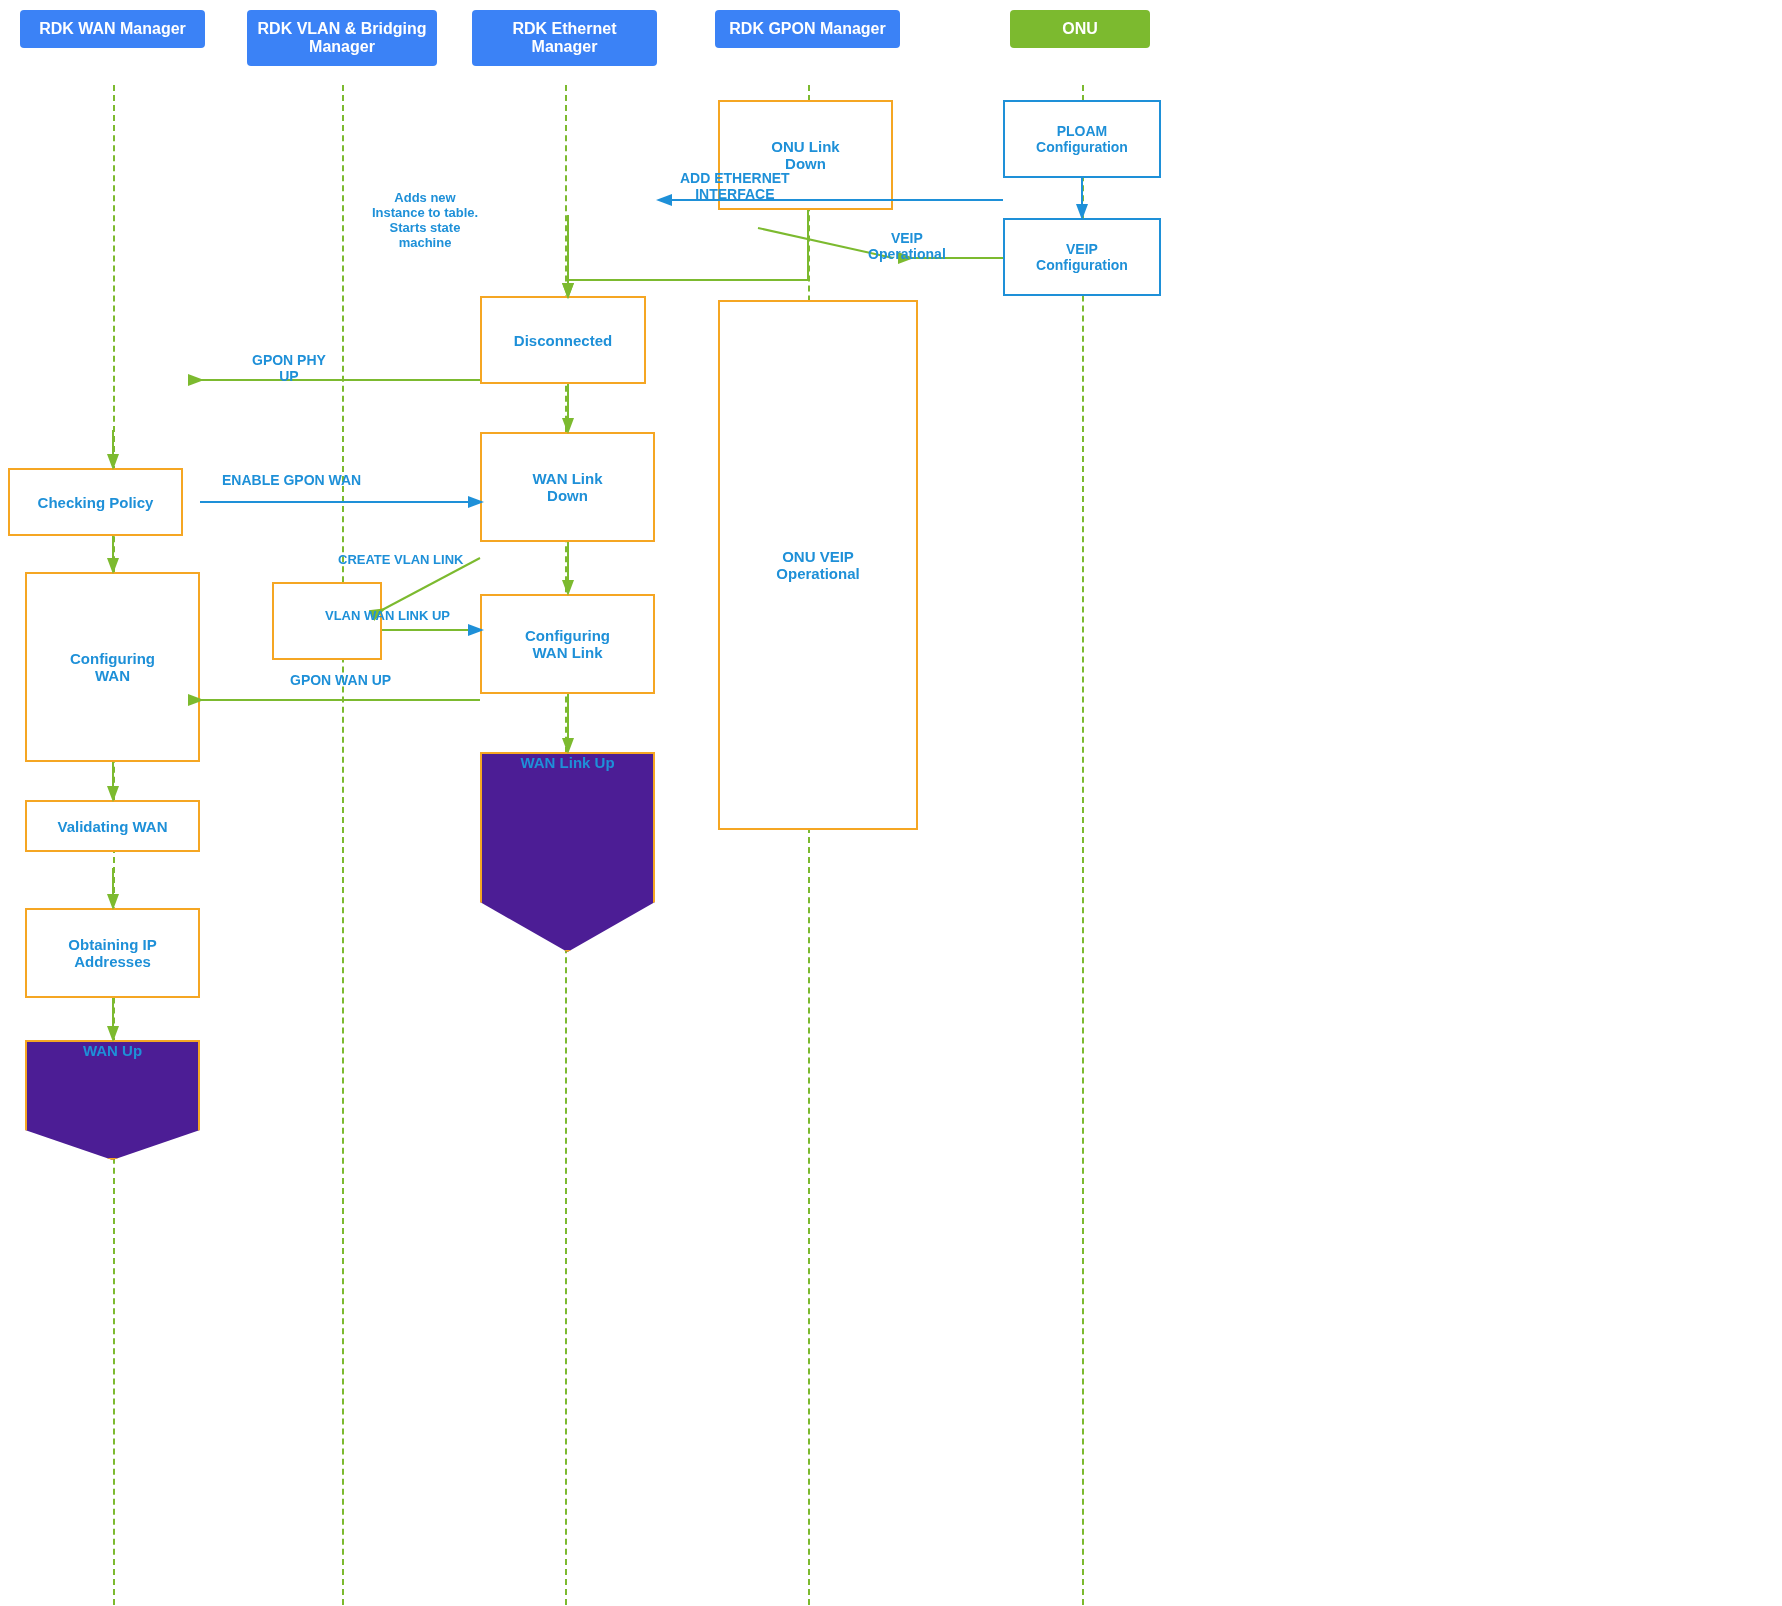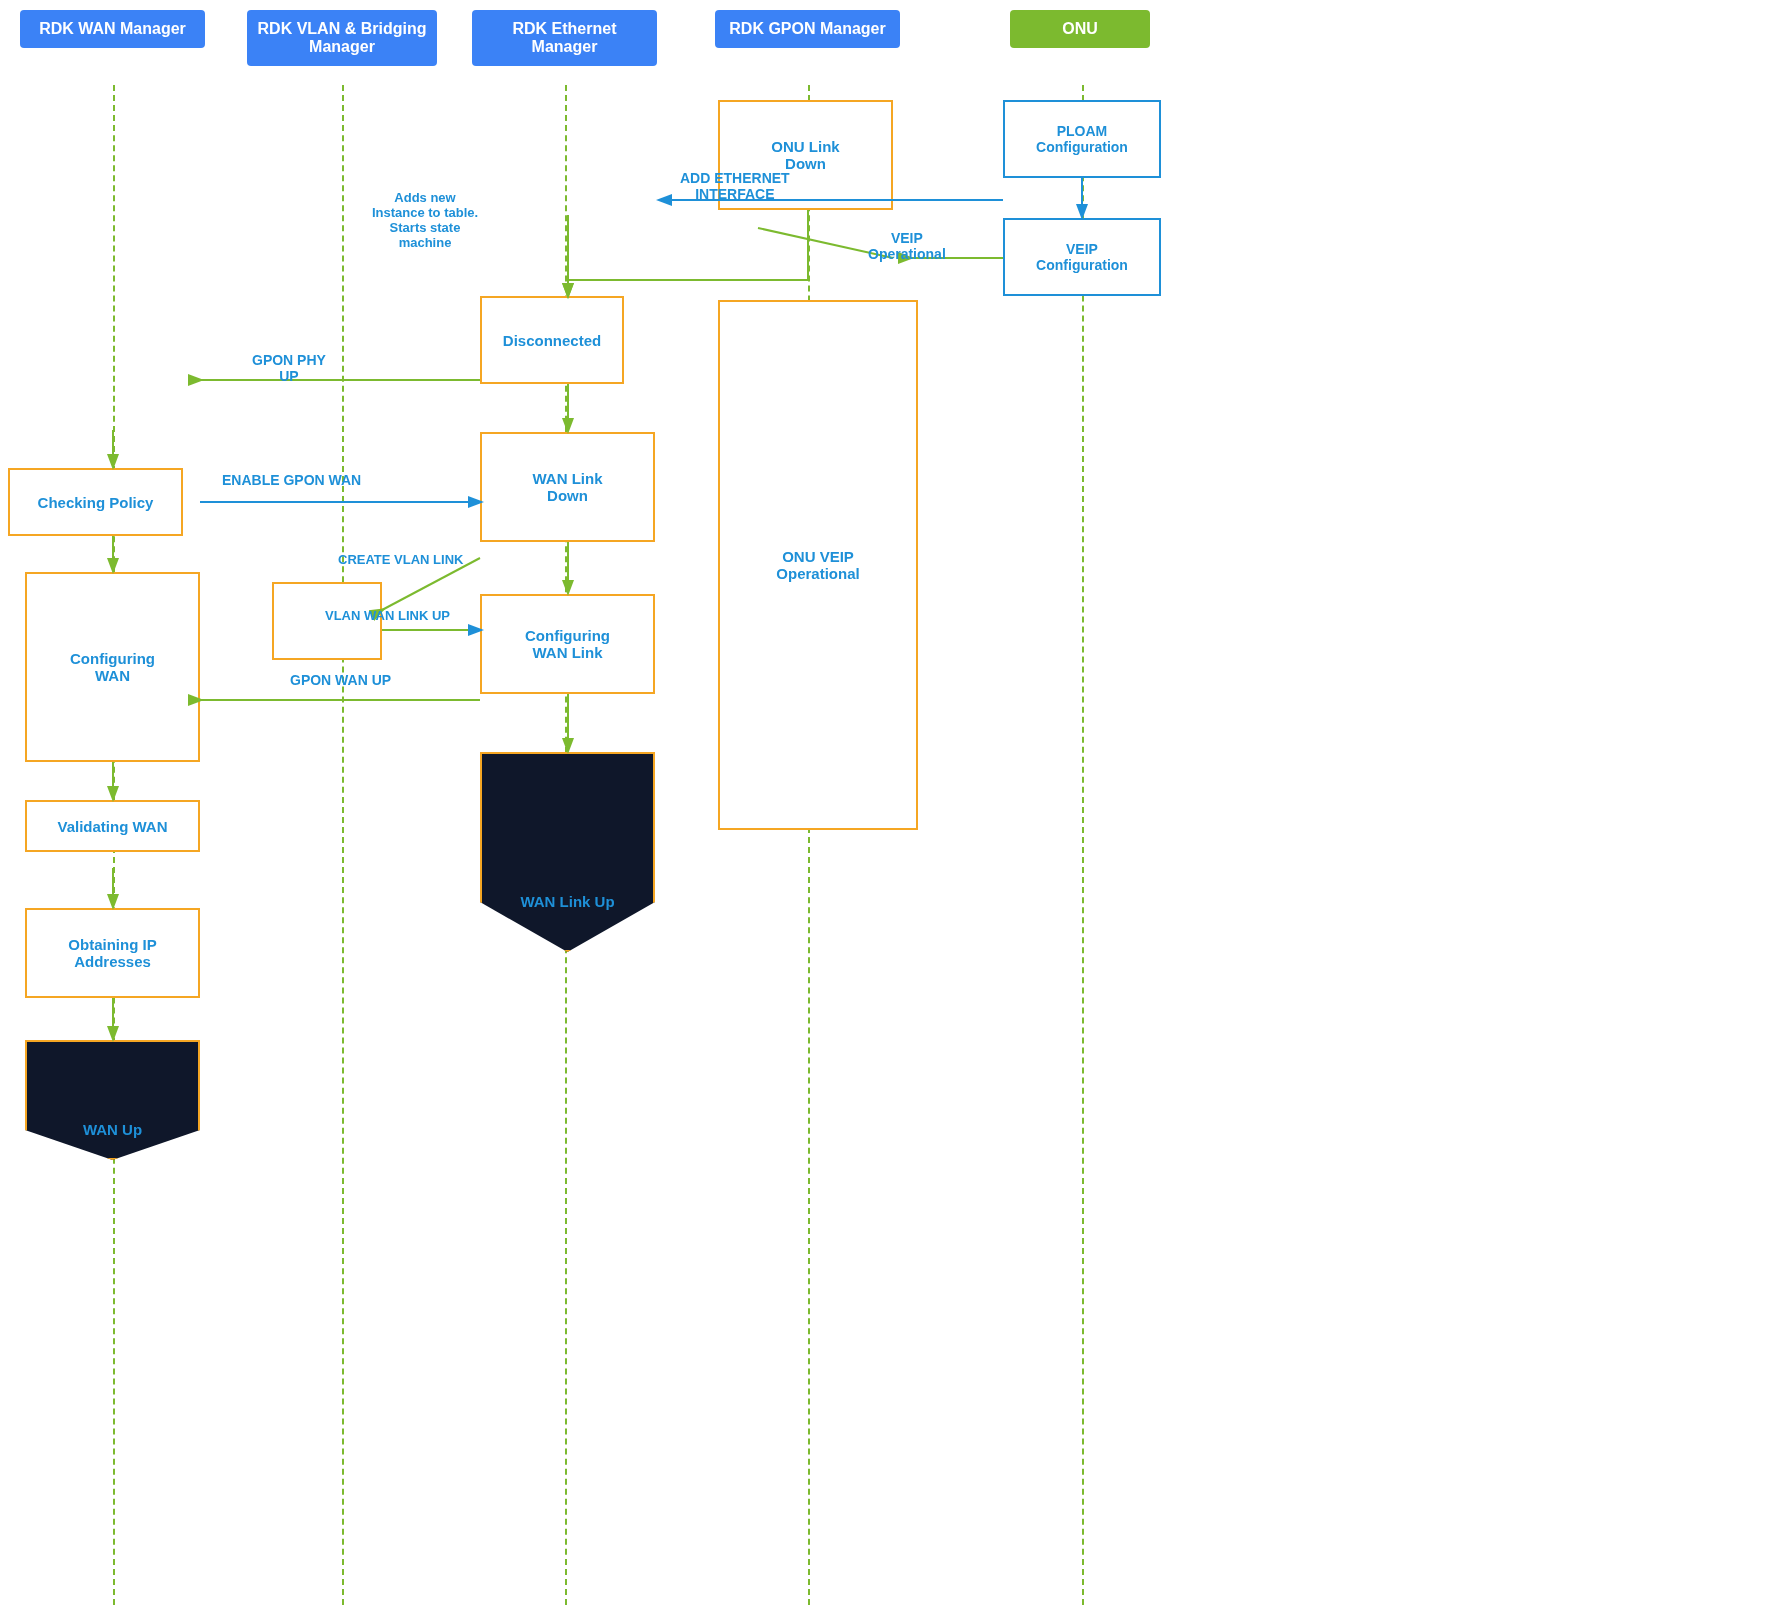--- a/index.html
+++ b/index.html
@@ -51,28 +51,28 @@
       text-align: center;
       display: flex;
       align-items: center;
       justify-content: center;
       background: #fff;
     }
 
     
     .pentagon {
       position: absolute;
-      background: #0f172a;
+      background: #4c1d95;
       border: 2px solid #f5a623;
       color: #1e90d8;
       font-weight: bold;
       font-size: 15px;
       text-align: center;
       display: flex;
-      align-items: flex-end;
+      align-items: flex-start;
       justify-content: center;
       clip-path: polygon(0 0, 100% 0, 100% 75%, 50% 100%, 0 75%);
     }
 
     
     .arrow-label {
       position: absolute;
       color: #1e90d8;
       font-weight: bold;
       font-size: 14px;
@@ -138,21 +138,21 @@
   </div>
 
   <div class="box" style="left:718px; top:100px; width:175px; height:110px;">
     <span style="color:#1e90d8; font-weight:bold; font-size:15px;">ONU Link<br>Down</span>
   </div>
 
   <div class="box" style="left:718px; top:300px; width:200px; height:530px;">
     <span style="color:#1e90d8; font-weight:bold; font-size:15px;">ONU VEIP<br>Operational</span>
   </div>
 
-  <div class="box" style="left:480px; top:296px; width:144px; height:88px;">
+  <div class="box" style="left:480px; top:296px; width:166px; height:88px;">
     <span style="color:#1e90d8; font-weight:bold; font-size:15px;">Disconnected</span>
   </div>
 
   <div class="box" style="left:480px; top:432px; width:175px; height:110px;">
     <span style="color:#1e90d8; font-weight:bold; font-size:15px;">WAN Link<br>Down</span>
   </div>
 
   <div class="box" style="left:272px; top:582px; width:110px; height:78px;">
     <span style="color:#1e90d8; font-size:13px;"></span>
   </div>

